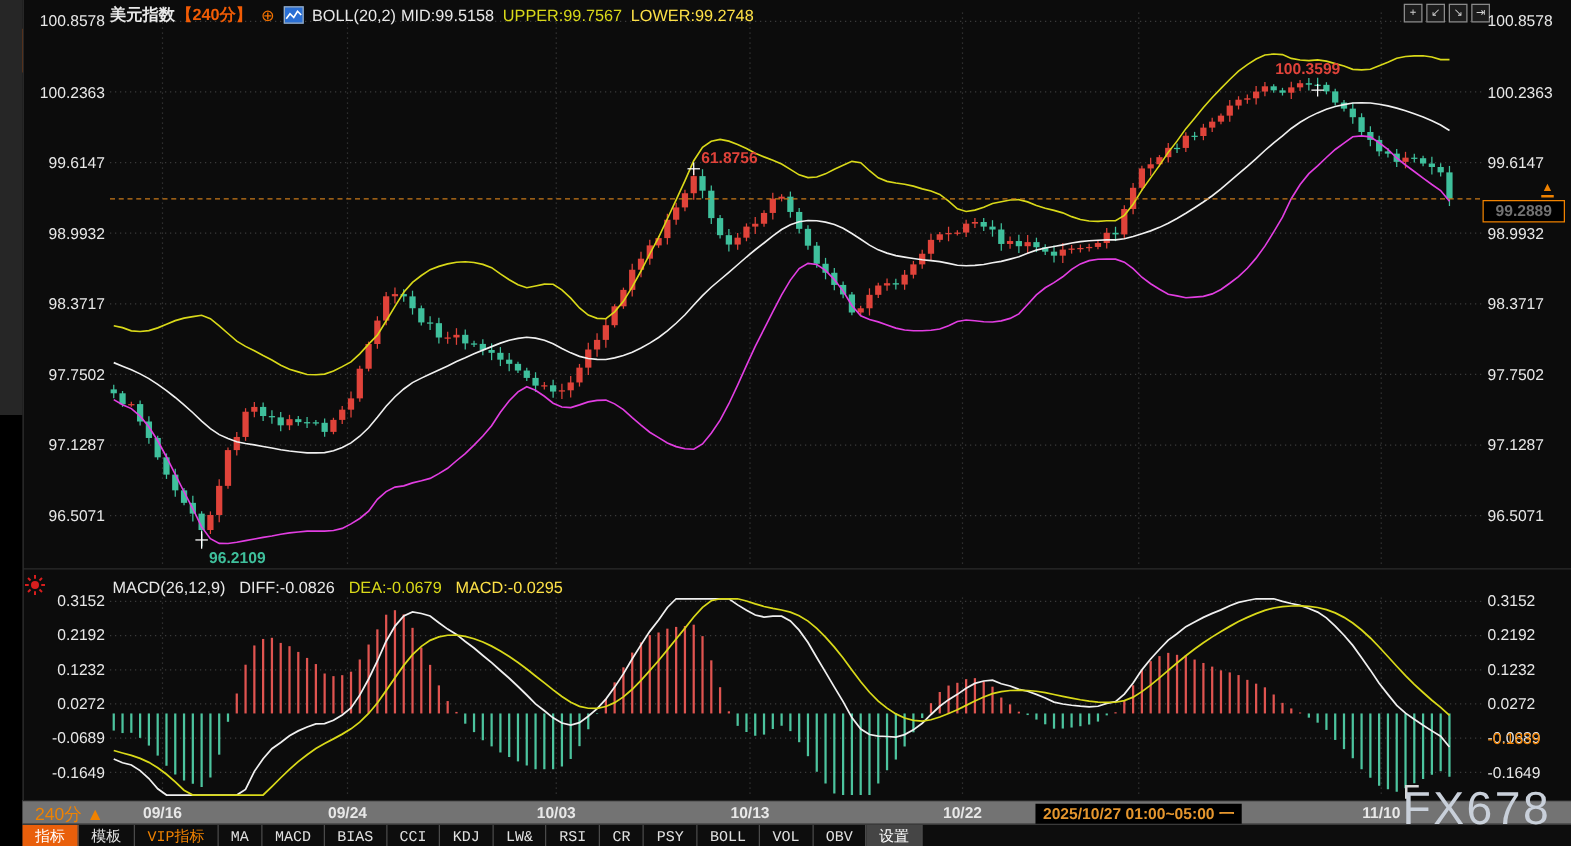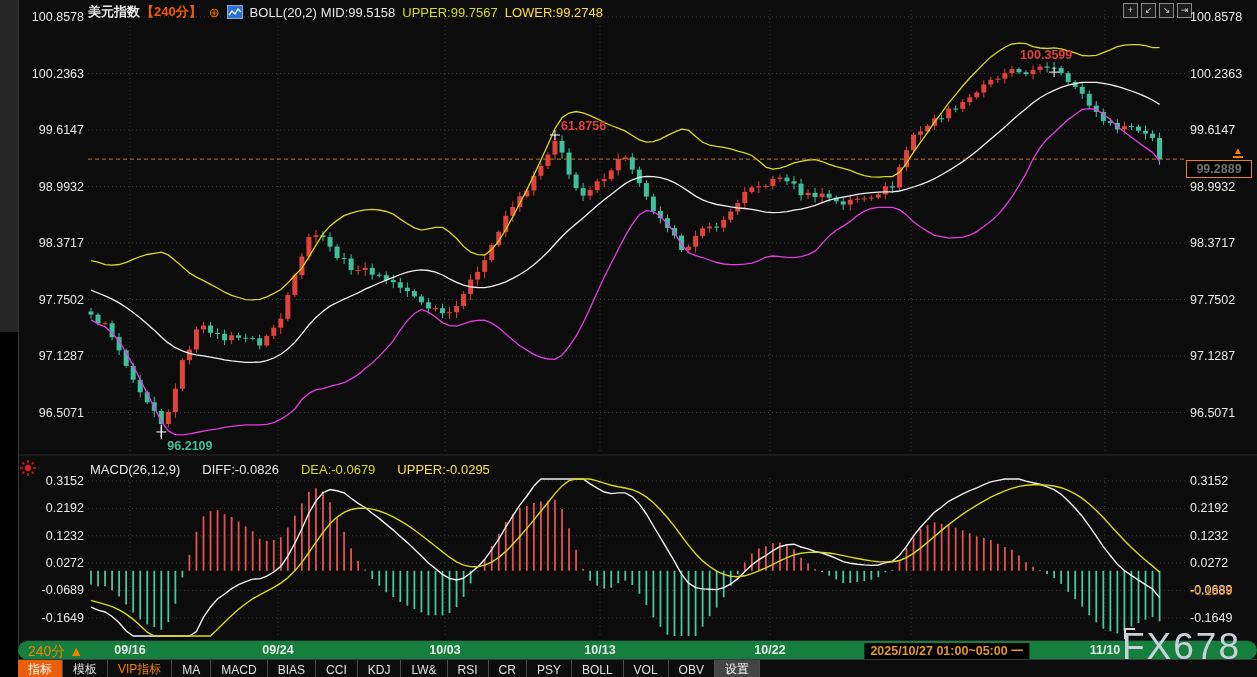--- a/index.html
+++ b/index.html
@@ -21,31 +21,31 @@
   
   .tick{position:absolute;font-size:12.5px;color:#e8e8e8;}
   .tickL{left:20px;width:64px;text-align:right;}
   .tickR{left:1190px;width:64px;text-align:left;}
   
   .anno{position:absolute;font-weight:bold;font-size:12.5px;}
   #last-price-box{left:1186px;top:160px;width:64px;height:16px;background:#000;border:1px solid #f08200;
      color:#737373;font-size:12.5px;font-weight:bold;text-align:center;line-height:16px;}
   #price-arrow{left:1233px;top:146px;color:#f08200;font-size:10px;border-bottom:2px solid #f08200;line-height:10px;}
   
-  #macd-hdr{left:90px;top:462px;display:flex;gap:22px;font-size:13px;white-space:nowrap;}
+  #macd-hdr{left:90px;top:462px;display:flex;gap:11px;font-size:13px;white-space:nowrap;}
   #burst-icon{left:20px;top:460px;}
   
-  #date-row{left:18px;top:640px;width:1239px;height:19px;background:#15803d;border-top:1px solid #262626;border-radius:10px;}
+  #date-row{left:18px;top:640px;width:1239px;height:19px;background:#737373;border-top:1px solid #262626;}
   .date-lbl{position:absolute;top:2px;transform:translateX(-50%);font-size:12.5px;font-weight:bold;color:#e8e8e8;white-space:nowrap;}
-  .date-hl{background:#000;color:#e5962e;padding:0 6px;font-weight:bold;margin-left:36px;}
+  .date-hl{background:#000;color:#e5962e;padding:0 6px;font-weight:bold;}
   #period-lbl{left:28px;top:643px;color:#f08200;font-size:14px;font-weight:normal;}
   #tbar{left:18px;top:659px;width:1239px;height:18px;background:#0d0d0d;border-top:1px solid #3a3a3a;display:flex;align-items:stretch;}
   .tb-btn{font-size:12px;color:#e0e0e0;padding:1px 10px 0 10px;border-right:1px solid #4a4a4a;cursor:pointer;
-          font-family:Liberation Sans, sans-serif;display:flex;align-items:center;}
-  .tb-btn.cn{font-family:Liberation Sans, sans-serif;}
+          font-family:Liberation Mono, monospace;display:flex;align-items:center;}
+  .tb-btn.cn{font-family:Liberation Mono, monospace;}
   .tb-btn.active{background:#e95f0b;color:#fff;}
   .tb-btn.vip{color:#f08200;}
   .tb-btn.settings{background:#454545;color:#fff;}
   
   #win-icons{left:1123px;top:3px;display:flex;gap:3px;}
   .wic{width:13px;height:13px;border:1px solid #8a8a8a;background:#1c1c1c;color:#cfcfcf;
        font-size:9px;line-height:12px;text-align:center;cursor:pointer;}
   #corner-glyph{left:1124px;top:628px;width:9px;height:9px;border-top:2px solid #d8d8d8;border-left:2px solid #d8d8d8;}
   #watermark{left:1122px;top:626px;font-size:37px;letter-spacing:2px;color:#c9d0da;font-weight:400;}
   .cross line{stroke:#fff;stroke-width:1;}
@@ -643,21 +643,21 @@
     <line x1="2.4" y1="2.4" x2="4.4" y2="4.4"></line>
       <line x1="11.6" y1="11.6" x2="13.6" y2="13.6"></line>
     <line x1="13.6" y1="2.4" x2="11.6" y2="4.4"></line>
       <line x1="4.4" y1="11.6" x2="2.4" y2="13.6"></line>
   </g>
 </svg>
 <div id="macd-hdr" class="abs">
   <span class="t-white">MACD(26,12,9)</span>
   <span class="t-white">DIFF:-0.0826</span>
   <span class="t-yellow">DEA:-0.0679</span>
-  <span class="t-magenta">UPPER:-0.0295</span>
+  <span class="t-magenta">MACD:-0.0295</span>
 </div>
 
 <div id="date-row" class="abs">
     <div class="date-lbl" style="left:112px">09/16</div>
     <div class="date-lbl" style="left:260px">09/24</div>
     <div class="date-lbl" style="left:427px">10/03</div>
     <div class="date-lbl" style="left:582px">10/13</div>
     <div class="date-lbl" style="left:752px">10/22</div>
     <div class="date-lbl" style="left:1087px">11/10</div>
     <div class="date-lbl date-hl" style="left:893px">2025/10/27 01:00~05:00 一</div>

